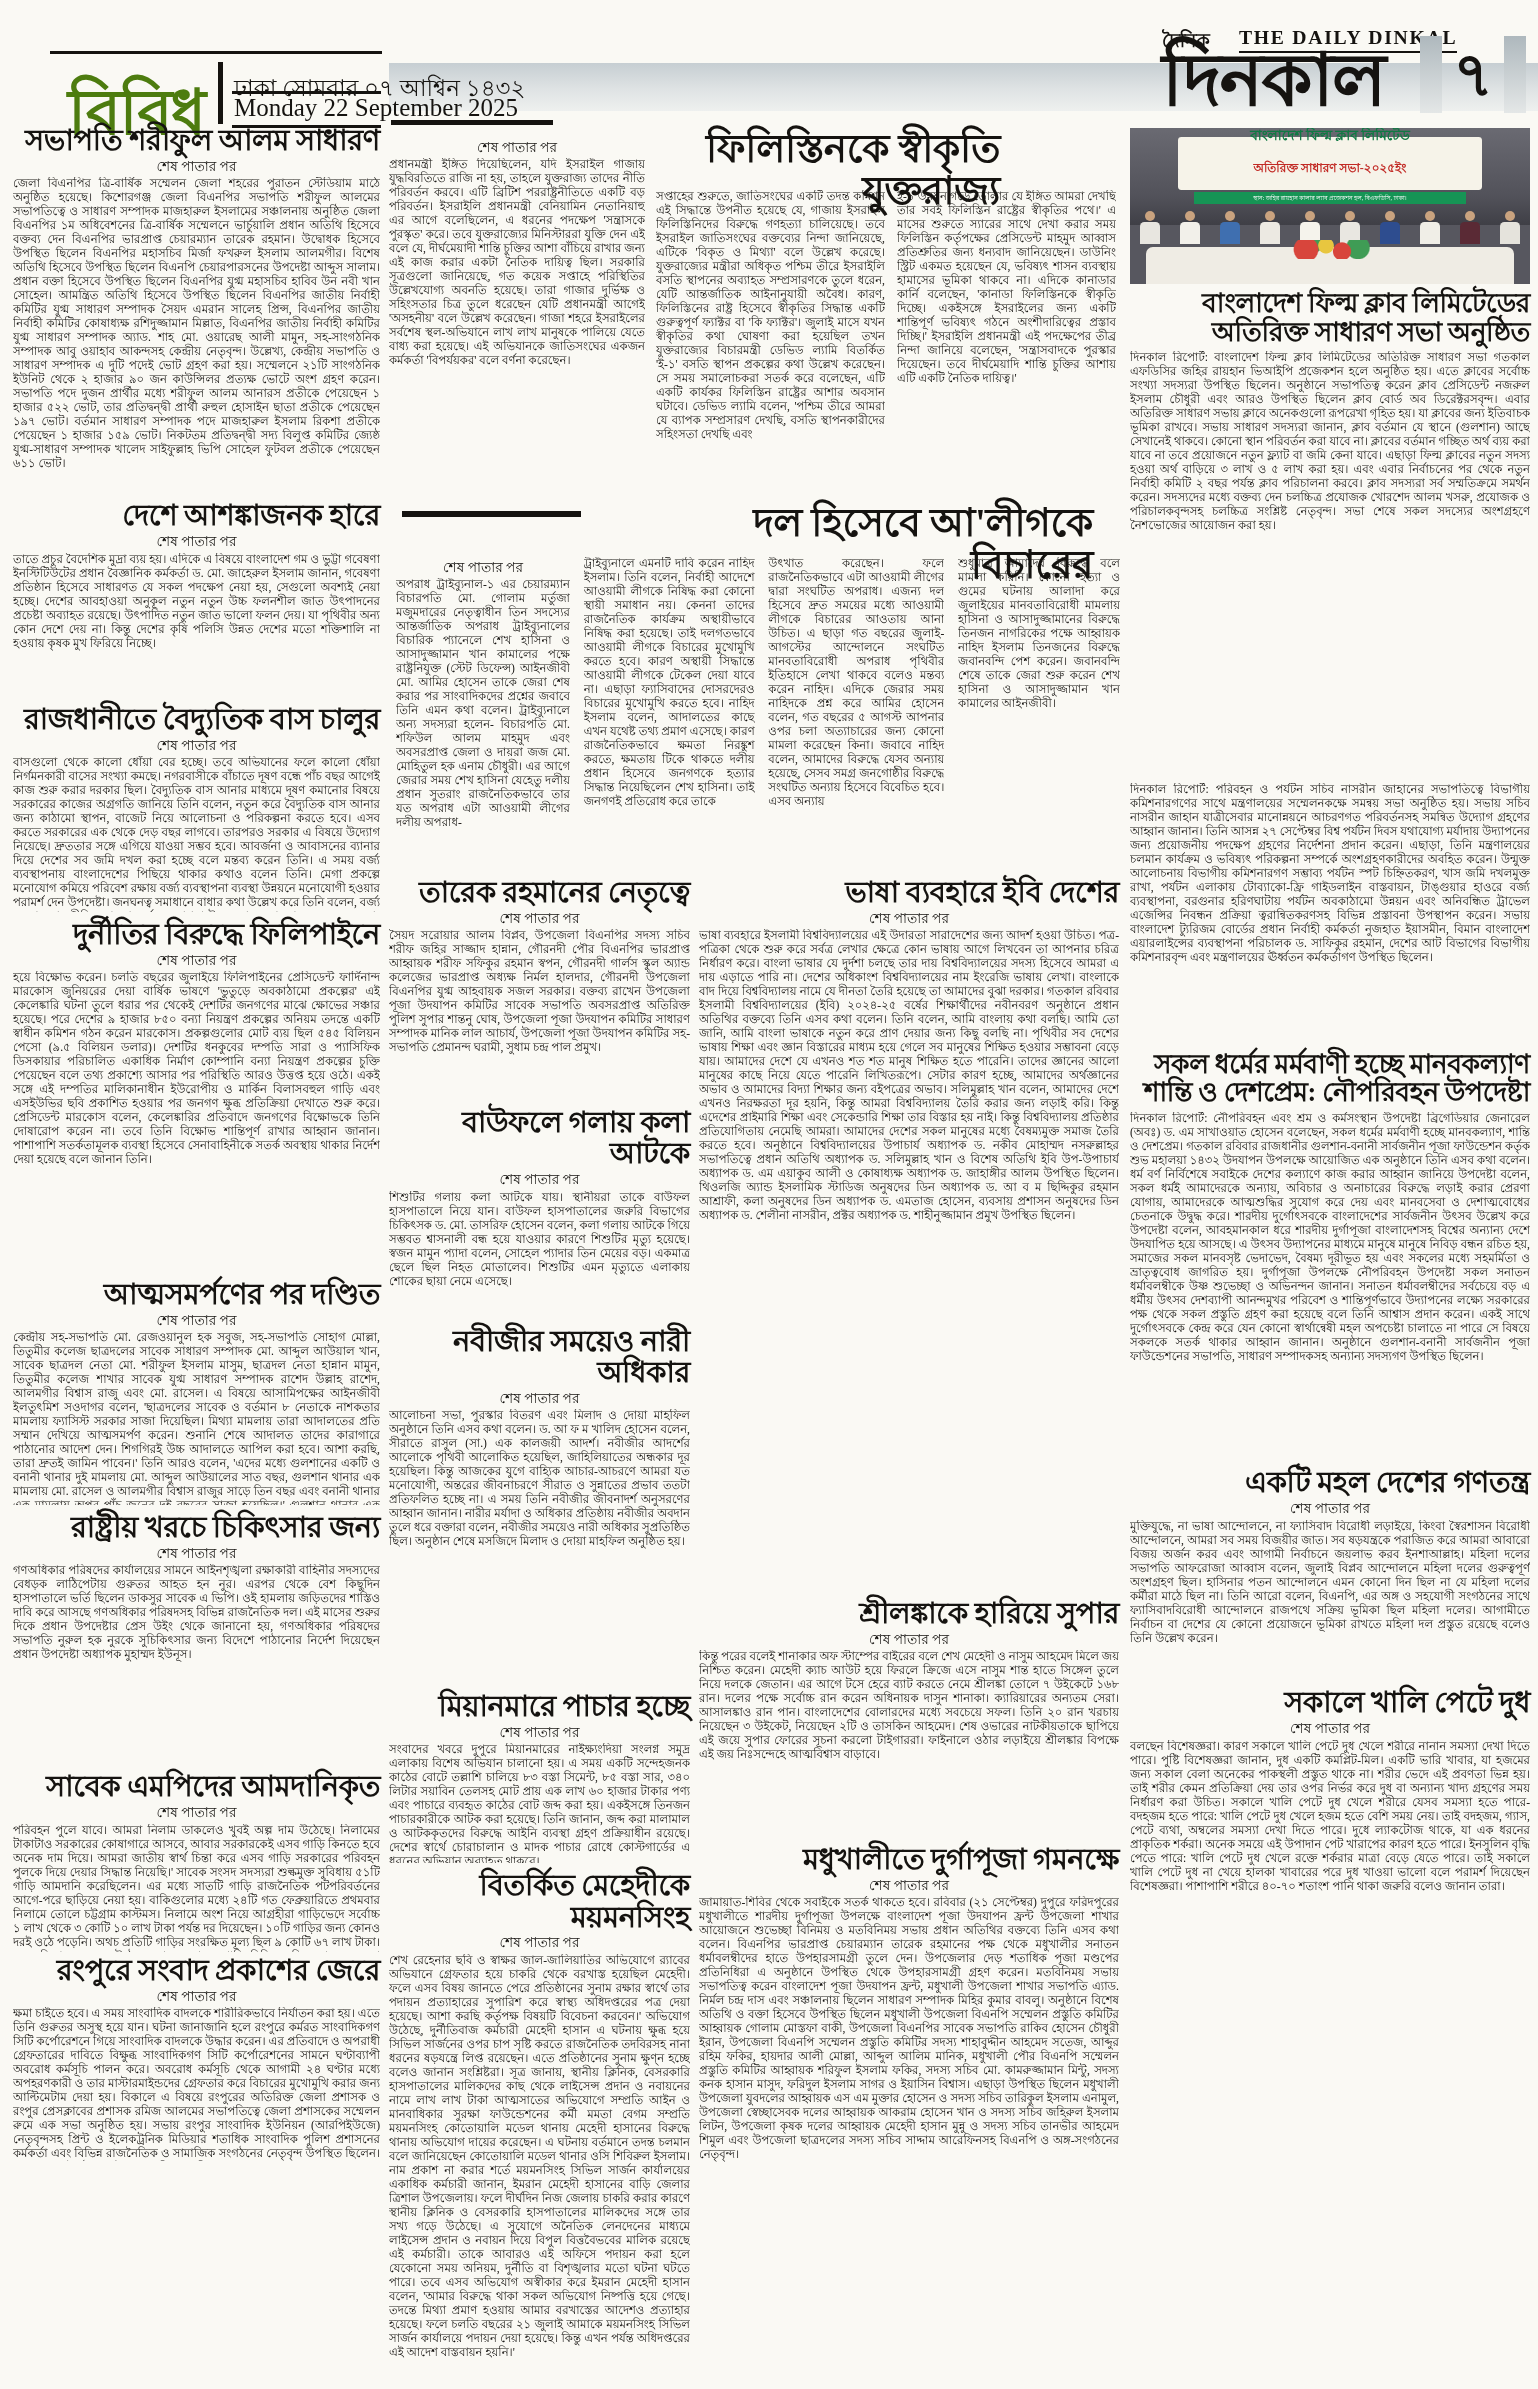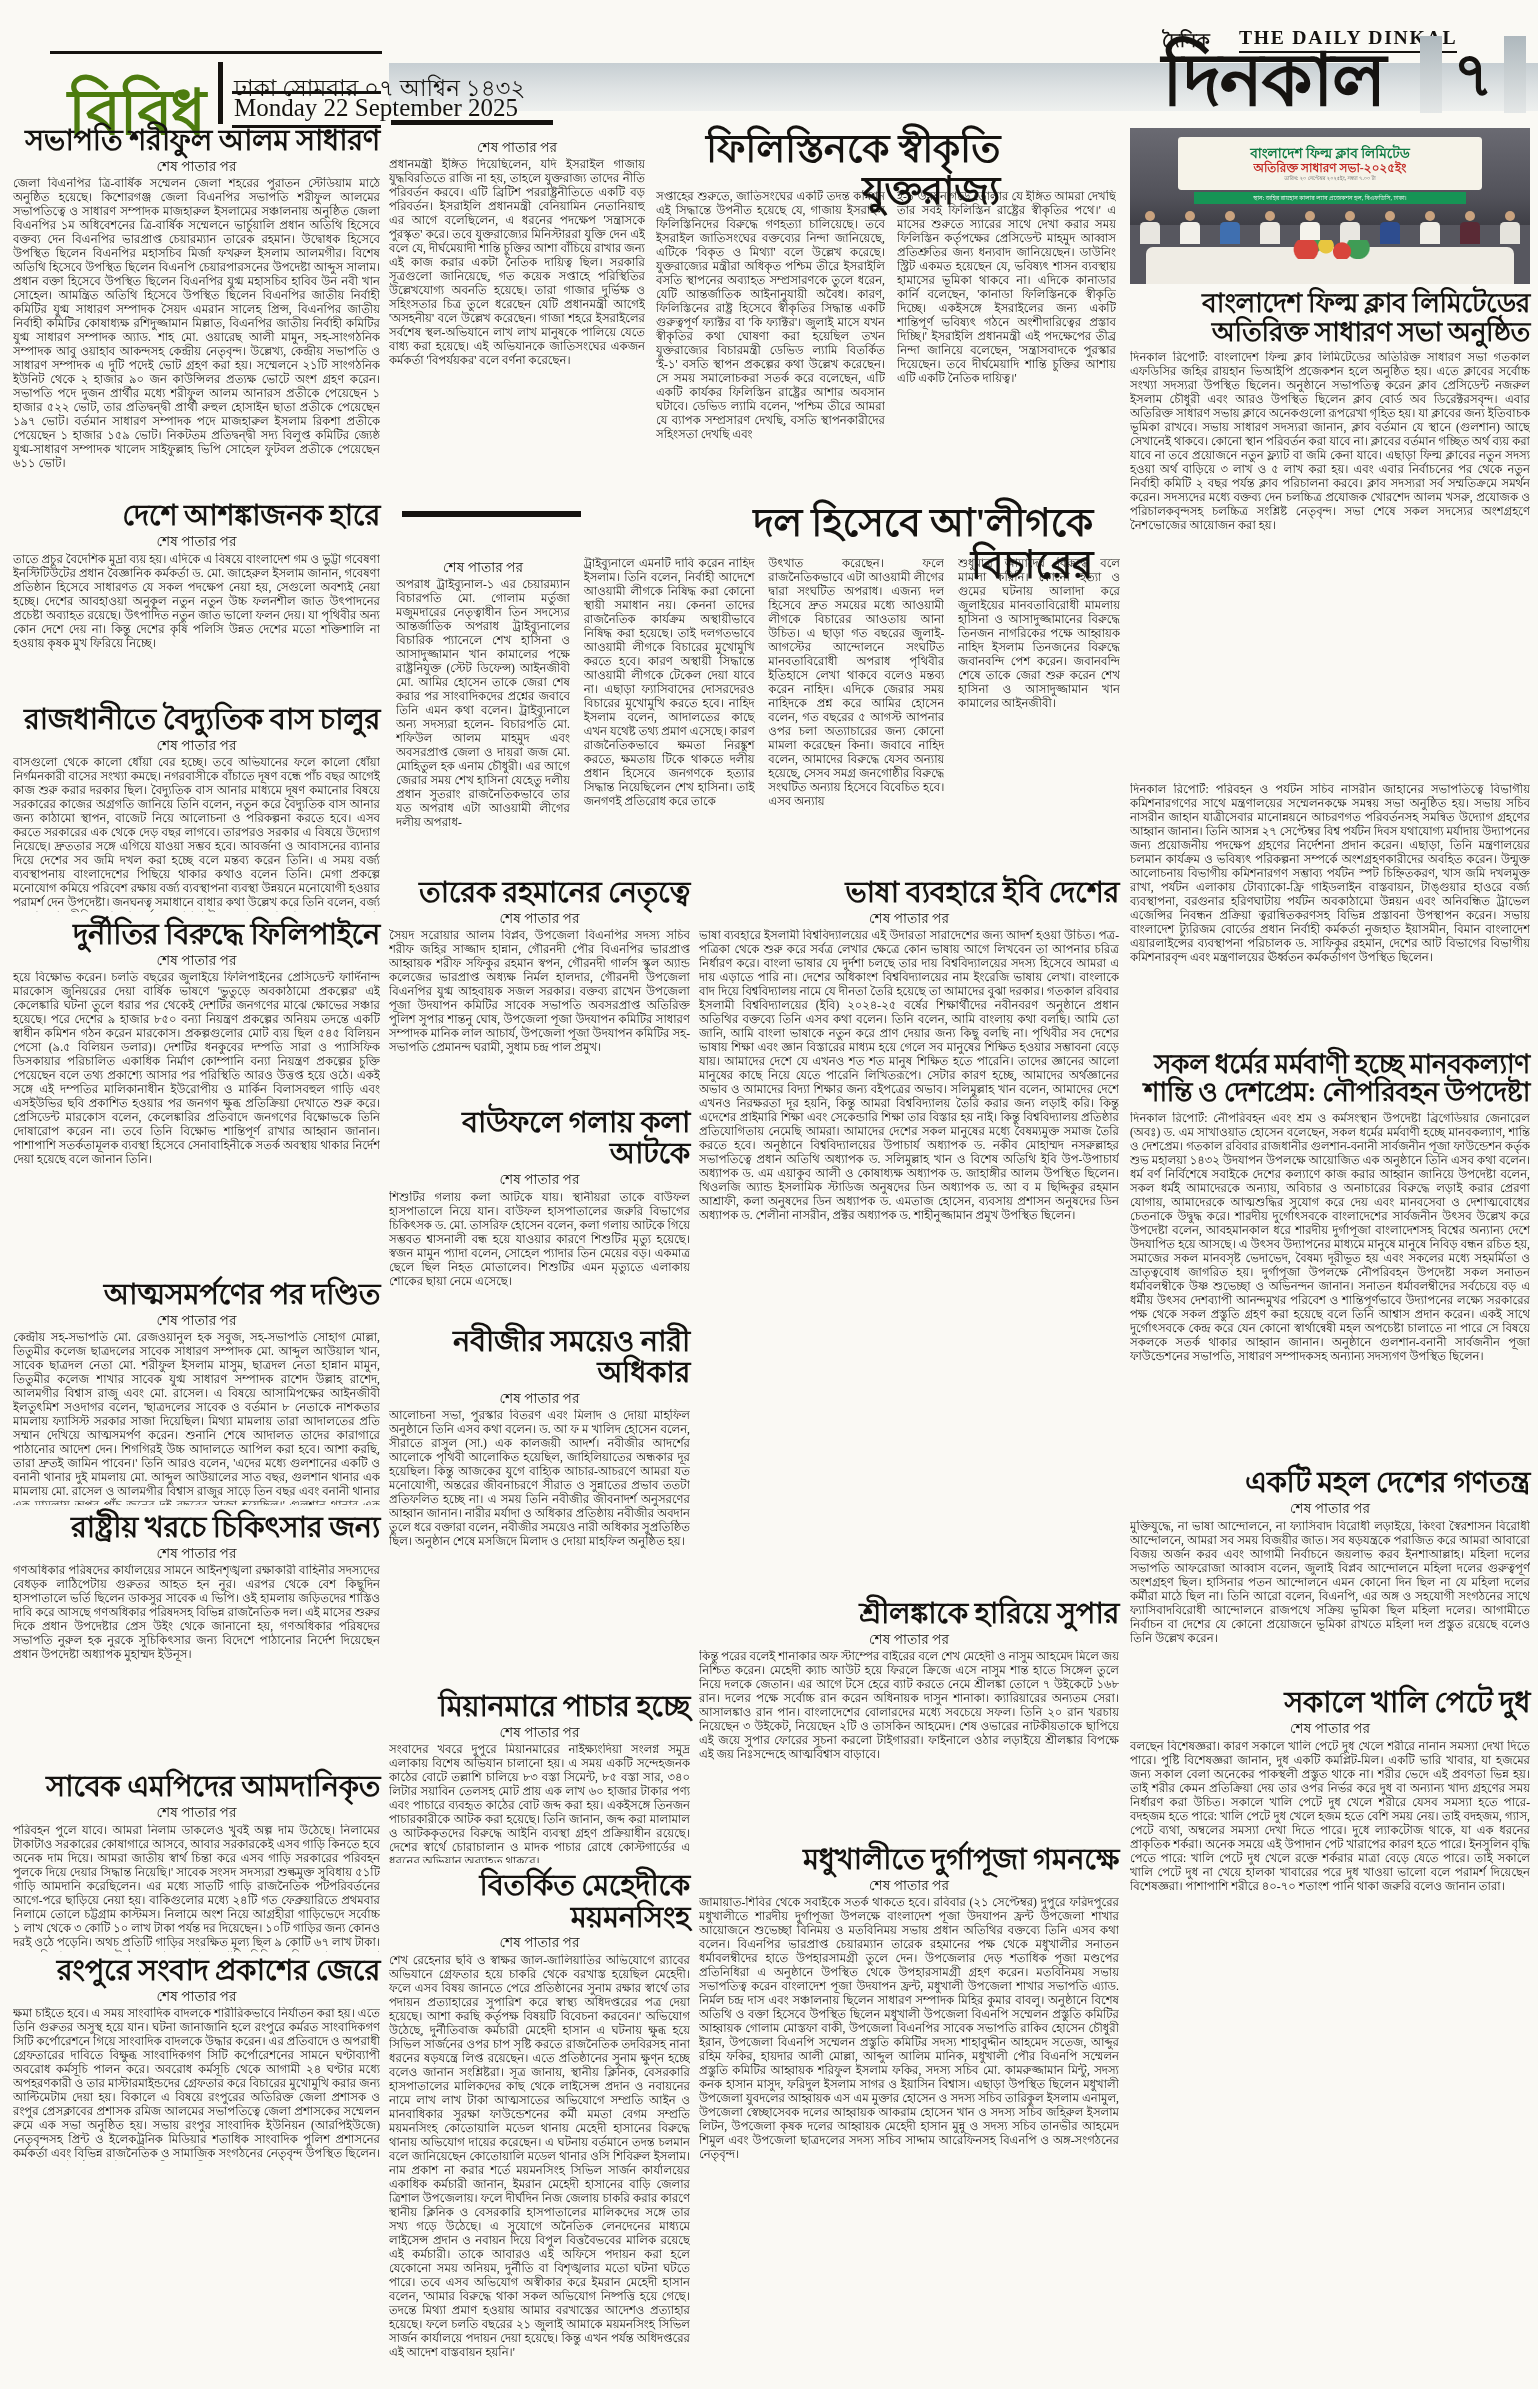--- a/index.html
+++ b/index.html
@@ -25,21 +25,21 @@
   .h44{font-size:39px;}
   .h30{font-size:26.5px;}
   .cont{font-size:13.7px;text-align:center;line-height:1.1;padding:2.6px 0 3.4px 0;}
   .bt{font-size:11.6px;line-height:14px;text-align:justify;overflow:hidden;
       word-break:break-word;}
   
   .photo{position:absolute;left:1130px;top:128px;width:400px;height:156px;background:#57575f;overflow:hidden;}
   .photo-wall{position:absolute;left:0;top:0;width:100%;height:62%;
      background:linear-gradient(180deg,#6a6a72 0%,#52525a 70%,#3f3f46 100%);}
   .banner{position:absolute;left:12%;top:6%;width:76%;height:34%;background:#f6f3e9;border-radius:3.4px;
-     display:flex;flex-direction:column;align-items:center;justify-content:center;line-height:1.15;}
+     display:flex;flex-direction:column;align-items:center;justify-content:center;line-height:1.15;gap:18px;}
   .banner .b1{color:#0f7a43;font-weight:bold;font-size:13.7px;}
   .banner .b2{color:#c22a25;font-weight:bold;font-size:12px;}
   .banner .b3{color:#555;font-size:5.1px;}
   .green-strip{position:absolute;left:16%;top:41%;width:68%;height:8%;background:#169455;color:#fff;
      font-size:6px;display:flex;align-items:center;justify-content:center;overflow:hidden;}
   .people{position:absolute;left:0;top:50%;width:100%;height:30%;display:flex;justify-content:space-around;align-items:flex-end;}
   .person{width:22px;height:90%;display:flex;flex-direction:column;align-items:center;}
   .head{width:10.3px;height:10.3px;border-radius:50%;background:#caa37f;}
   .torso{width:20.5px;height:22px;border-radius:4.3px 4.3px 0 0;margin-top:0.9px;}
   .table{position:absolute;left:4%;bottom:0;width:92%;height:24%;background:#efece4;border-radius:6.8px 6.8px 0 0;}

